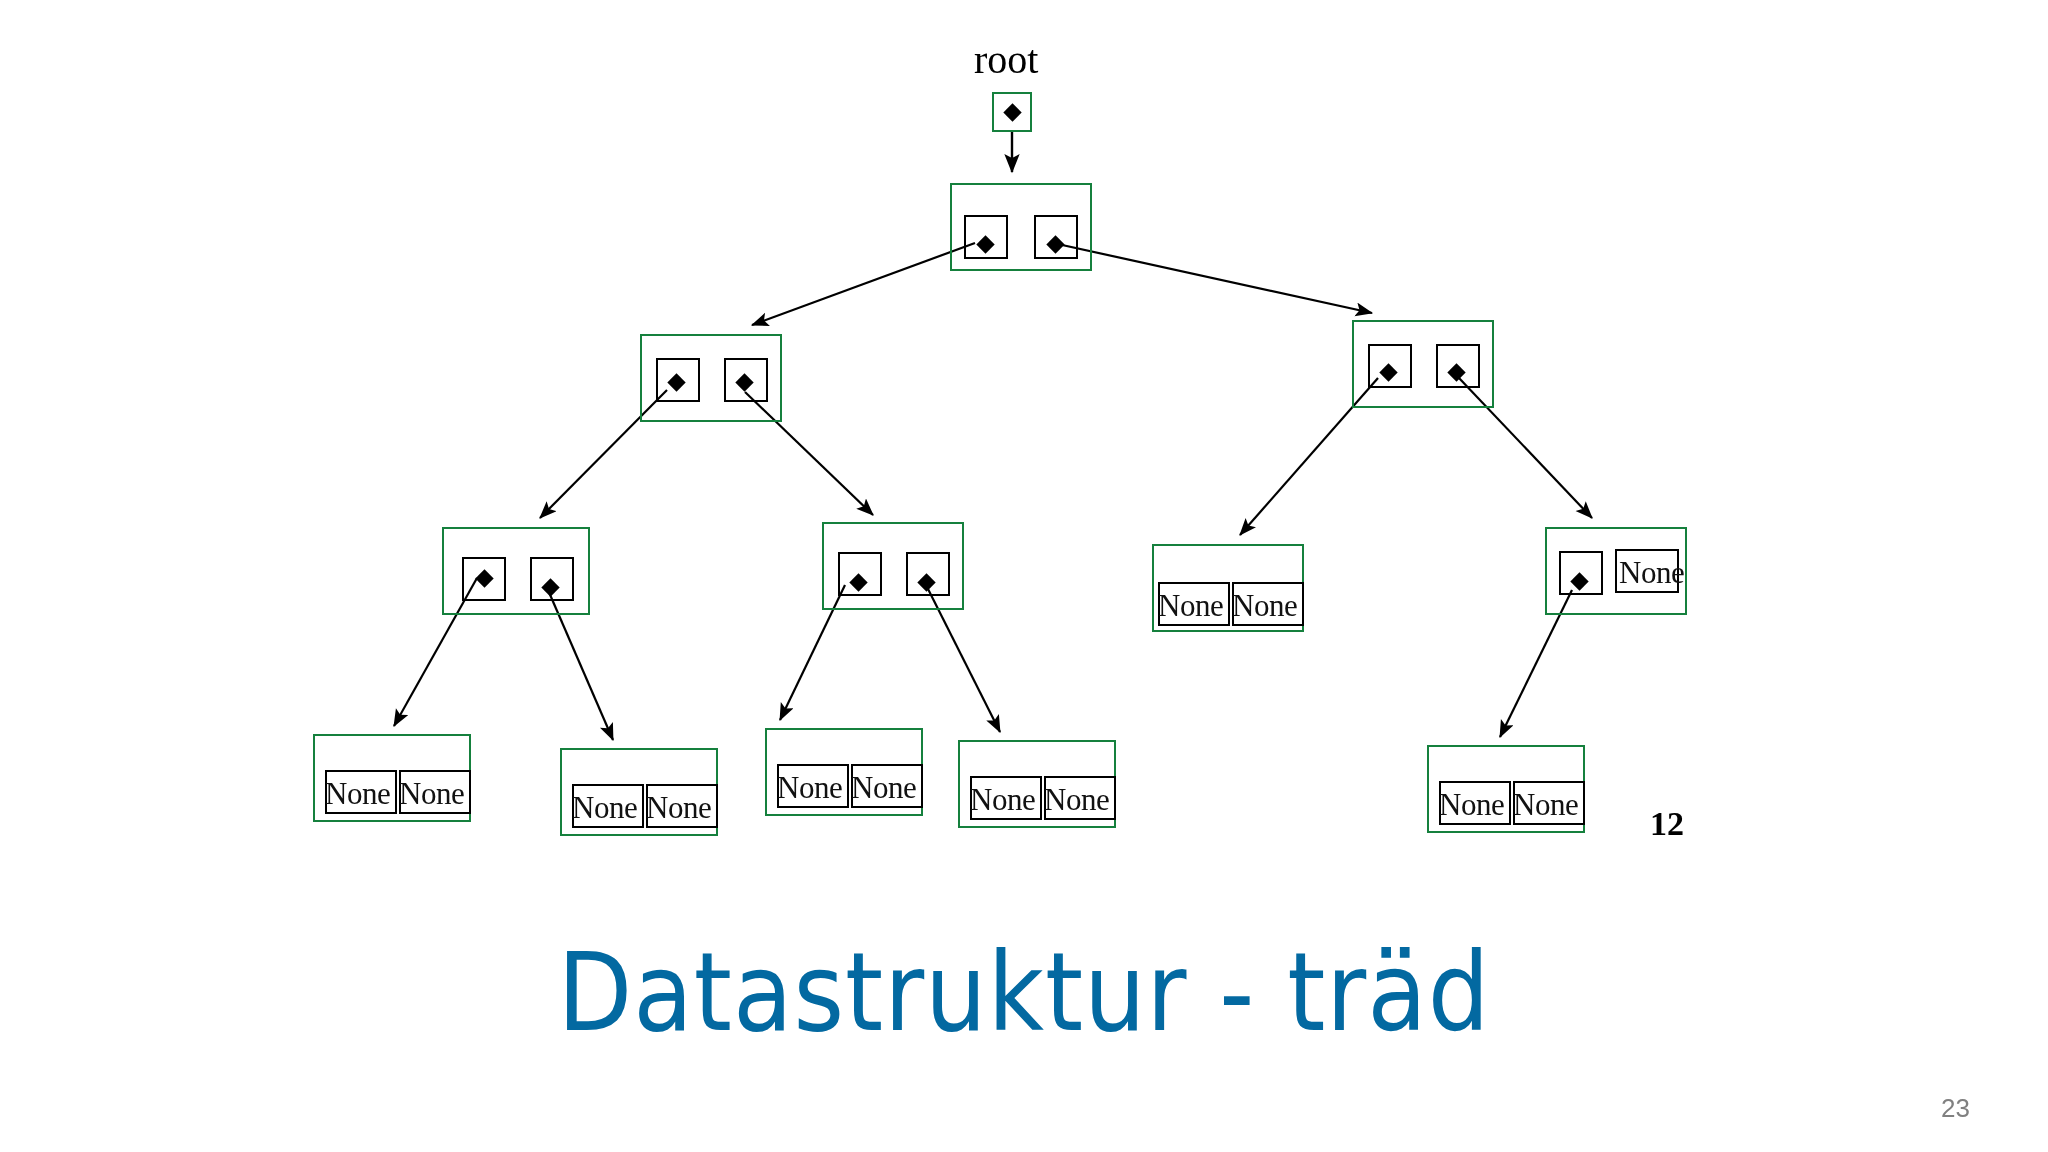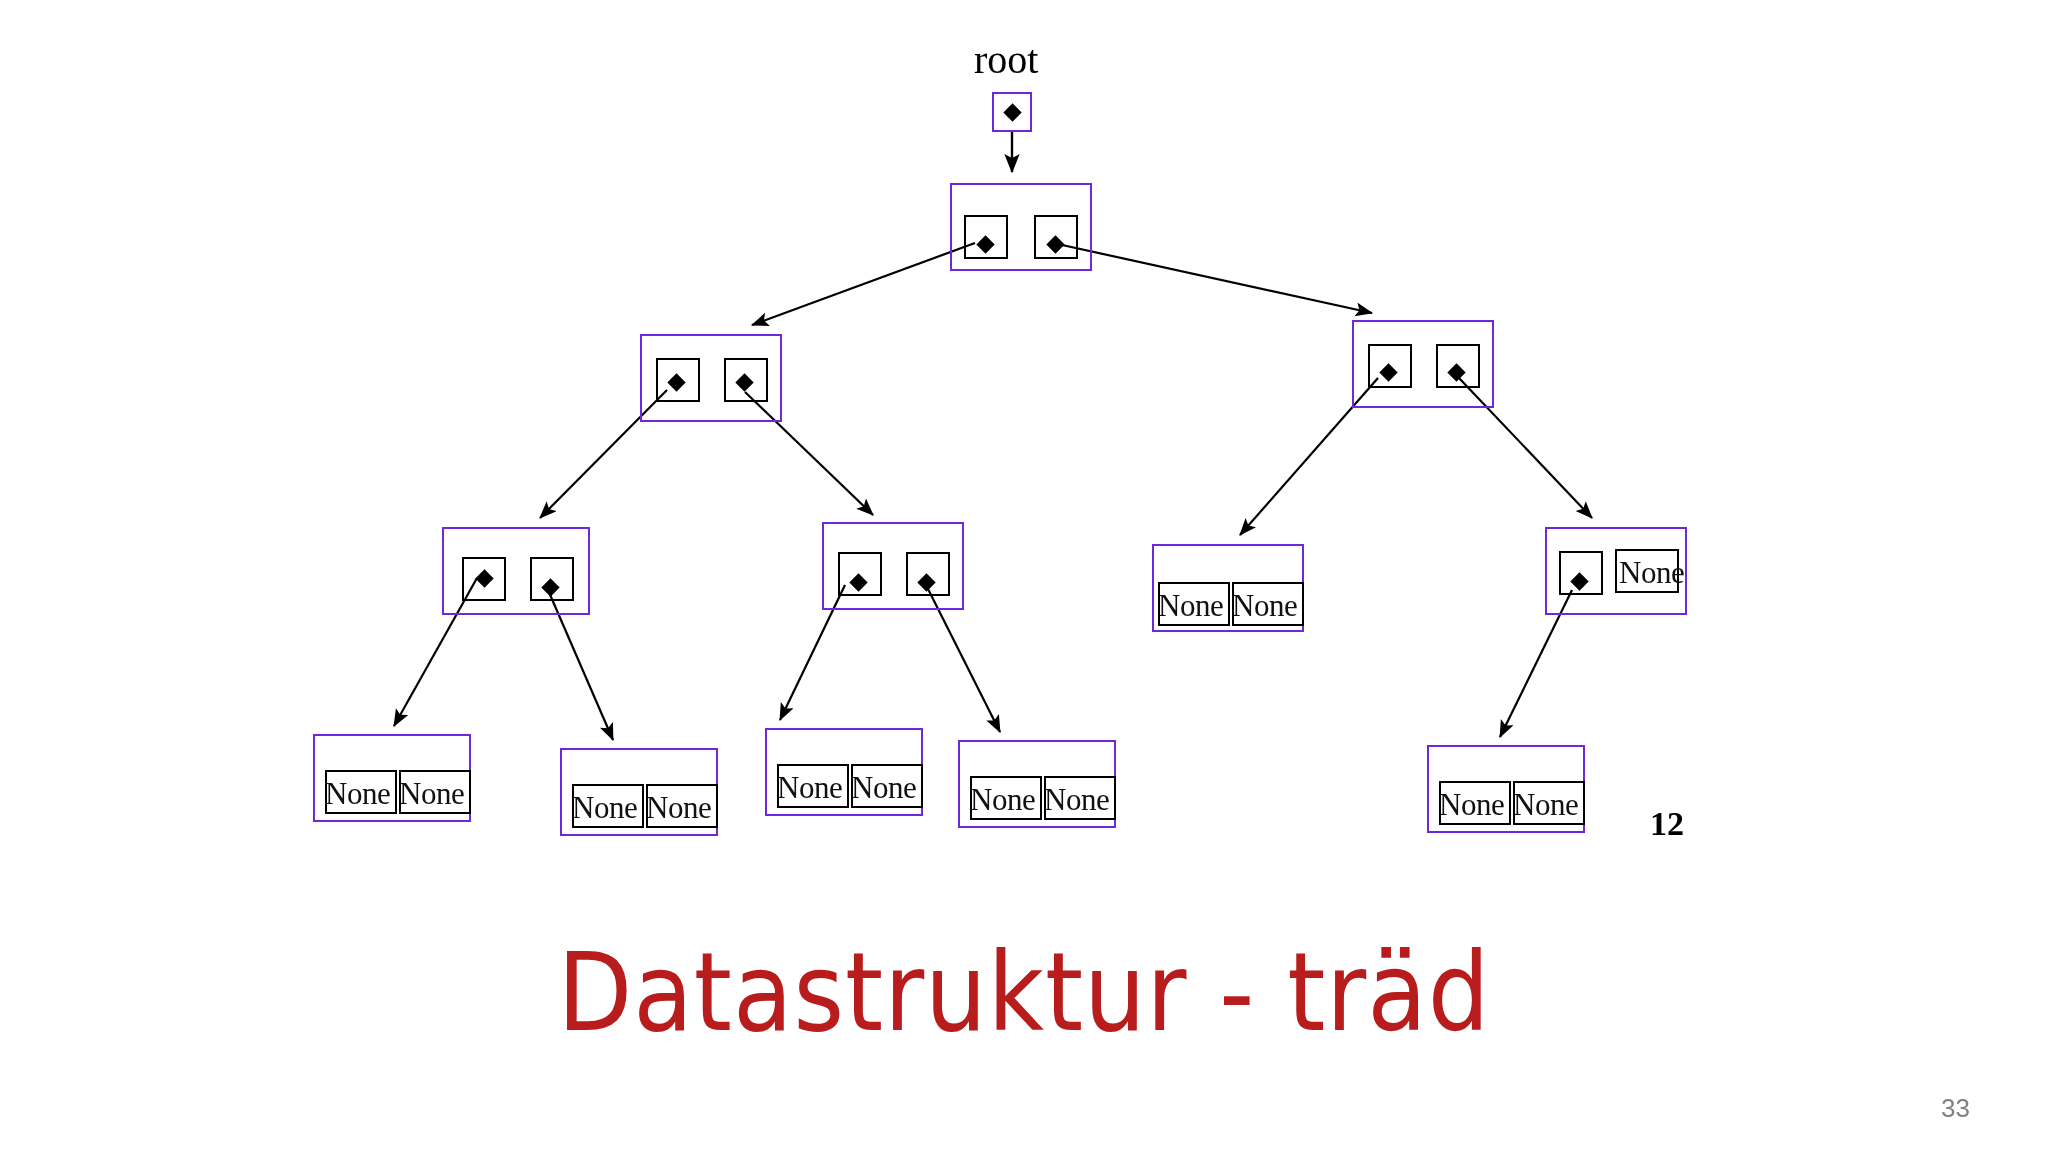--- a/index.html
+++ b/index.html
@@ -35,21 +35,21 @@
     left: 0; top: 0;
     width: 2048px;
     height: 900px;
     pointer-events: none;
   }
 
   
   .node {
     position: absolute;
     box-sizing: border-box;
-    border: 2px solid #6d28d9;
+    border: 2px solid #15803d;
     background: transparent;
   }
   
   .cell {
     position: absolute;
     box-sizing: border-box;
     border: 2px solid #000000;
     background: transparent;
   }
   
@@ -90,21 +90,21 @@
   #slide-title {
     position: absolute;
     left: 0;
     top: 930px;
     width: 2048px;
     text-align: center;
     font-family: "DejaVu Sans Condensed", "Liberation Sans", sans-serif;
     font-size: 108px;
     font-weight: 300;
     letter-spacing: 1px;
-    color: #b91c1c;
+    color: #0369a1;
     white-space: nowrap;
   }
 
   #slide-number {
     position: absolute;
     right: 78px;
     bottom: 28px;
     font-family: "Liberation Sans", sans-serif;
     font-size: 26px;
     color: #808080;
@@ -262,15 +262,15 @@
         <div class="none-label" style="left:-2px; top:6px;">None</div>
       </div>
     </div>
 
     <div class="corner-number" style="left:1650px; top:805px;font-weight:bold;">12</div>
 
   </div>
 
   <div id="slide-title">Datastruktur - träd</div>
 
-  <div id="slide-number">33</div>
+  <div id="slide-number">23</div>
 
 </div>
 
 </body></html>

